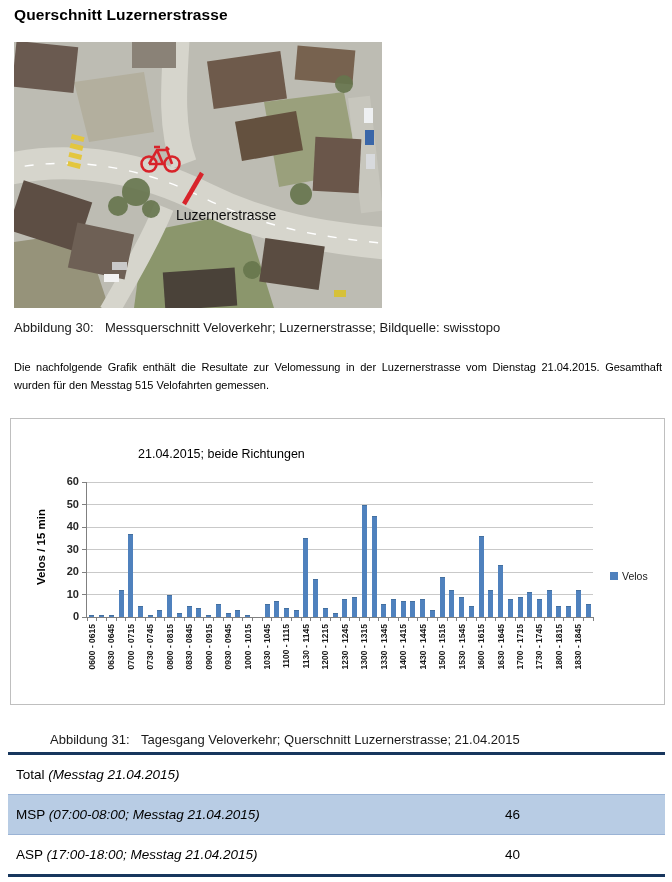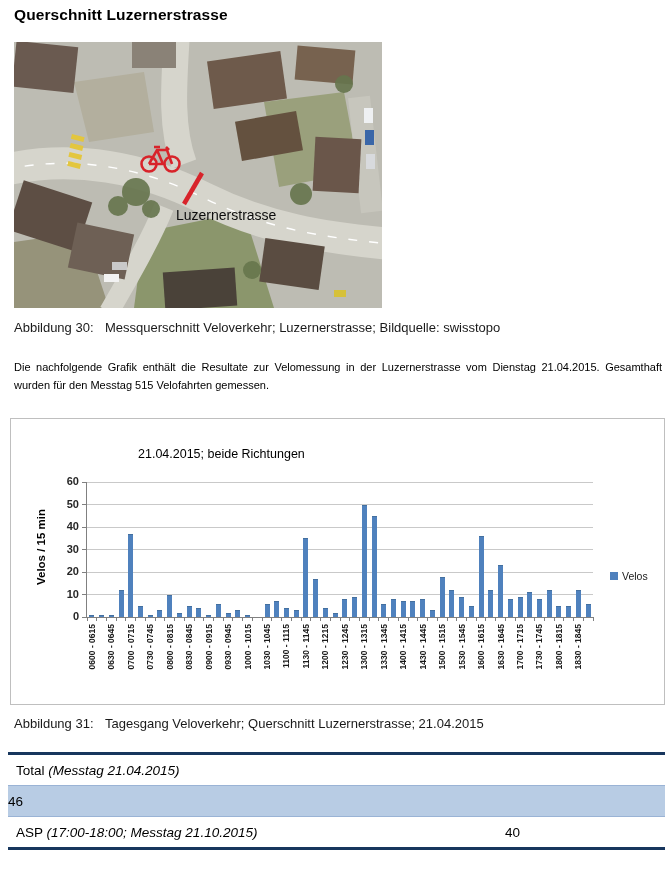--- a/index.html
+++ b/index.html
@@ -6,41 +6,41 @@
   body { width:672px; height:882px; position:relative; font-family:"Liberation Sans",sans-serif; color:#000; overflow:hidden; }
 
   .page-title { position:absolute; left:14px; top:6px; font-size:15.5px; font-weight:bold; letter-spacing:0.1px; }
 
   .map-fig { position:absolute; left:14px; top:42px; width:368px; height:266px; }
   .map-fig svg { display:block; width:100%; height:100%; }
 
   .caption { position:absolute; left:14px; font-size:13px; color:#1a1a1a; white-space:nowrap; }
   .caption .cap-label { display:inline-block; width:91px; }
   .caption-30 { top:320px; }
-  .caption-31 { top:716px; }
+  .caption-31 { top:732px;margin-left:36px; }
 
   .para { position:absolute; left:14px; top:359px; width:648px; font-size:11px; line-height:1.62; text-align:justify; }
 
   .chart-box { position:absolute; left:10px; top:418px; width:653px; height:285px; border:1px solid #bfbfbf; background:#fff; }
   .chart-title1 { position:absolute; left:140px; top:10px; font-size:12.5px; font-weight:bold; white-space:nowrap; }
   .chart-title2 { position:absolute; left:127px; top:28px; font-size:12.5px; white-space:nowrap; }
   .y-axis-title { position:absolute; left:-20px; top:122px; width:100px; text-align:center; font-size:11.5px; font-weight:bold; transform:rotate(-90deg); }
 
   .plot { position:absolute; left:75px; top:63px; width:506px; height:135px; border-left:1px solid #808080; border-bottom:1px solid #808080; }
   .gridline { position:absolute; left:0; width:100%; height:1px; background:#c9c9c9; }
   .bar { position:absolute; bottom:0; width:5px; background:#4f81bd; border-top:1px solid #44709f; }
   .xtick { position:absolute; top:135px; width:1px; height:4px; background:#808080; }
   .ytick { position:absolute; left:-5px; width:5px; height:1px; background:#808080; }
   .ylab { position:absolute; left:36px; width:32px; text-align:right; font-size:11px; font-weight:bold; color:#262626; }
   .xlabel { position:absolute; width:64px; font-size:8.5px; font-weight:bold; color:#1a1a1a; text-align:right; white-space:nowrap; transform-origin:100% 0; transform:rotate(-90deg); line-height:10px; }
   .legend { position:absolute; left:599px; top:151px; display:flex; align-items:center; font-size:10.5px; color:#1a1a1a; }
   .legend-swatch { display:inline-block; width:8px; height:8px; background:#4f81bd; margin-right:4px; }
 
   .sum-table { position:absolute; left:8px; top:752px; width:657px; border-top:3px solid #17365d; border-bottom:3px solid #17365d; }
-  .sum-row { height:30px; display:flex; align-items:center; font-size:13.5px; background:#fff; border-top:1px solid #9ab3d5; }
+  .sum-row { height:39px; display:flex; align-items:center; font-size:13.5px; background:#fff; border-top:1px solid #9ab3d5; }
   .sum-row:first-child { border-top:none; }
   .sum-row.hl { background:#b8cce4; }
   .sum-label { width:489px; padding-left:8px; white-space:nowrap; }
   .sum-label .paren { font-style:italic; }
   .sum-value { flex:1; }
 </style>
 </head>
 <body>
 
 <div class="page-title">Querschnitt Luzernerstrasse</div>
@@ -282,19 +282,20 @@
 
 <div class="caption caption-31">
   <span class="cap-label">Abbildung 31:</span><span>Tagesgang Veloverkehr; Querschnitt Luzernerstrasse; 21.04.2015</span>
 </div>
 
 <div class="sum-table" id="sumtable" style="border-top-color: rgb(23, 54, 93); border-bottom-color: rgb(23, 54, 93);">
     <div class="sum-row">
       <div class="sum-label"><span>Total </span><span class="paren">(Messtag 21.04.2015)</span></div>
     </div>
     <div class="sum-row hl" style="background: rgb(184, 204, 228);">
+      <div class="sum-label"><span>MSP </span><span class="paren">(07:00-08:00; Messtag 21.04.2015)</span></div>
       <div class="sum-value">46</div>
     </div>
     <div class="sum-row">
-      <div class="sum-label"><span>ASP </span><span class="paren">(17:00-18:00; Messtag 21.10.2015)</span></div>
+      <div class="sum-label"><span>ASP </span><span class="paren">(17:00-18:00; Messtag 21.04.2015)</span></div>
       <div class="sum-value">40</div>
     </div>
   </div>
 
 </body></html>

